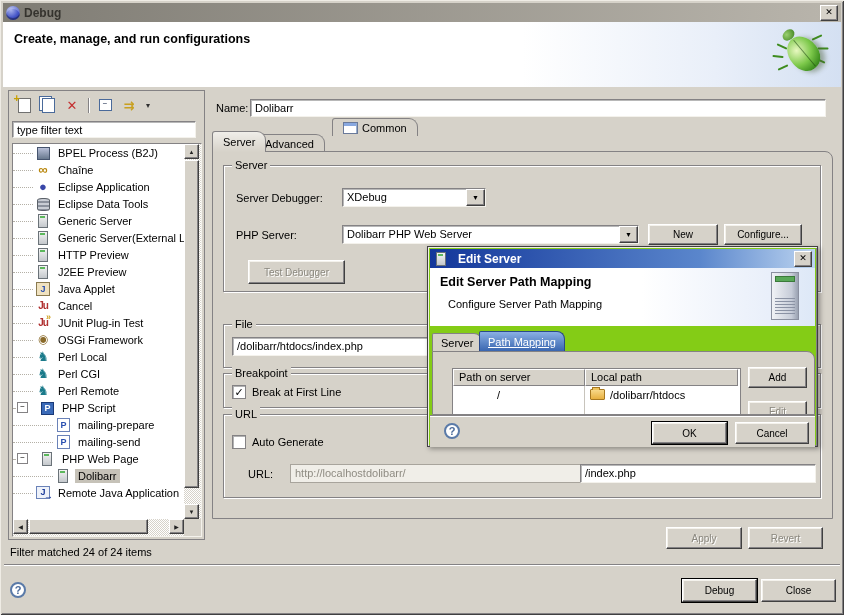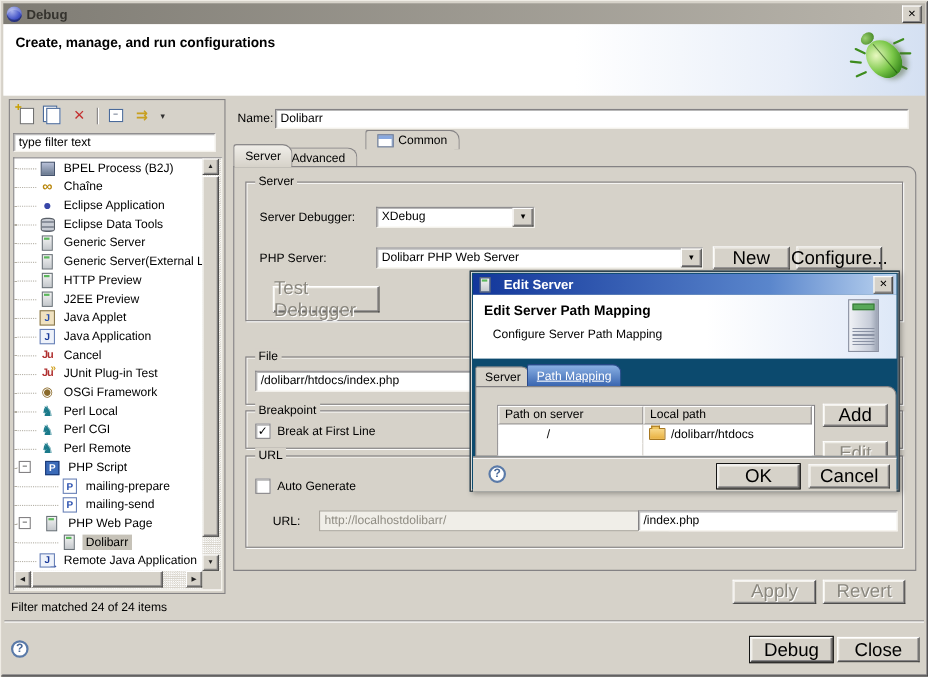--- a/index.html
+++ b/index.html
@@ -28,21 +28,21 @@
     transform:rotate(-40deg);
     background:radial-gradient(circle at 38% 32%,#e8f8c0,#7cc84a 48%,#3f9020 78%,#2a6a12);
     box-shadow:3px 4px 5px rgba(70,90,50,.45)}
   .bug-body::after{content:"";position:absolute;left:50%;top:6%;bottom:4%;width:1px;background:rgba(20,60,10,.55)}
   .bug-head{position:absolute;left:10px;top:6px;width:13px;height:10px;border-radius:50%;transform:rotate(-40deg);
     background:radial-gradient(circle at 40% 35%,#9ad070,#357a16)}
   .leg{position:absolute;width:2px;height:11px;background:#3e8c1e;border-radius:1px}
   
   .btn{background:#d6d2c9;border:1px solid;border-color:#ffffff #404040 #404040 #ffffff;
     box-shadow:inset -1px -1px 0 #848284, inset 1px 1px 0 #f4f2ec;
-    display:flex;align-items:center;justify-content:center;font-size:17px;box-sizing:border-box}
+    display:flex;align-items:center;justify-content:center;font-size:10px;box-sizing:border-box}
   .btn.default{box-shadow:0 0 0 1px #000, inset -1px -1px 0 #848284, inset 1px 1px 0 #f4f2ec}
   .btn.disabled{color:#8a877e;text-shadow:1px 1px 0 #fff}
   .field{background:#fff;border:1px solid;border-color:#848284 #f4f2ec #f4f2ec #848284;
     box-shadow:inset 1px 1px 0 rgba(0,0,0,.28);
     padding:2px 4px;box-sizing:border-box;white-space:nowrap;overflow:hidden;line-height:13px}
   .field.disabled{background:#f0eee8;color:#8f8c83;border:1px solid #a8a49c;box-shadow:none}
   .combo{display:flex;background:#fff;border:1px solid;border-color:#848284 #f4f2ec #f4f2ec #848284;
     box-shadow:inset 1px 1px 0 rgba(0,0,0,.28);box-sizing:border-box}
   .combo-text{flex:1;padding:2px 4px;white-space:nowrap;overflow:hidden;line-height:13px}
   .combo-btn{width:17px;background:#d6d2c9;border:1px solid;border-color:#fff #404040 #404040 #fff;
@@ -118,21 +118,21 @@
   
   .name-label{left:216px;top:102px}
   .name-field{left:250px;top:99px;width:576px;height:18px}
   .tab{position:absolute;background:#d6d2c9;border:1px solid #848284;border-bottom:none;
     border-radius:3px 9px 0 0;display:flex;align-items:center;gap:4px;padding:0 10px;box-sizing:border-box}
   .tab.active{z-index:3;background:linear-gradient(180deg,#f0eee9,#d6d2c9)}
   .tab-content{left:212px;top:151px;width:621px;height:368px;border:1px solid #848284;border-radius:0 8px 0 0;background:#d6d2c9;box-sizing:border-box}
   .table-mini{width:13px;height:10px;background:linear-gradient(180deg,#88a8e0 0 3px,#fff 3px);border:1px solid #6a7a9a;
     box-shadow:inset -4px 0 0 -3px #9ab0d0}
   
-  .dialog{left:427px;top:246px;width:391px;height:201px;background:#0c4a6e;border:1px solid #404040;
+  .dialog{left:427px;top:246px;width:391px;height:201px;background:#84cc16;border:1px solid #404040;
     box-shadow:inset 1px 1px 0 #f0ede6, inset -1px -1px 0 #848284, 2px 2px 5px rgba(0,0,0,.35);box-sizing:border-box;z-index:10}
   .dlg-titlebar{position:absolute;left:2px;top:2px;right:2px;height:19px;display:flex;align-items:center;gap:5px;padding:0 3px;
     background:linear-gradient(90deg,#12369a,#5a86cc 70%,#bcd4f0)}
   .dlg-title{color:#fff;font-weight:bold;font-size:12px}
   .dlg-header{position:absolute;left:2px;top:21px;right:2px;height:58px;
     background:linear-gradient(90deg,#ffffff 55%,#e9effa 88%,#dde8f7)}
   .dlg-heading{position:absolute;left:10px;top:7px;font-size:12.5px;font-weight:bold}
   .dlg-subheading{position:absolute;left:18px;top:30px}
   .tower{position:absolute;right:16px;top:4px;width:28px;height:48px;
     background:linear-gradient(90deg,#f0f2f6,#c6ccd8 75%,#9aa2b2);border:1px solid #8a90a0;box-sizing:border-box}
@@ -247,25 +247,20 @@
           <span class="tico server-icon"></span>
           <span class="tlabel">J2EE Preview</span>
         </div>
         <div class="tree-row">
           <span class="indent" style="width: 20px;"></span>
           <span class="tico java-applet-icon"></span>
           <span class="tlabel">Java Applet</span>
         </div>
         <div class="tree-row">
           <span class="indent" style="width: 20px;"></span>
-          <span class="tico java-application-icon"></span>
-          <span class="tlabel">Java Application</span>
-        </div>
-        <div class="tree-row">
-          <span class="indent" style="width: 20px;"></span>
           <span class="tico junit-icon"></span>
           <span class="tlabel">Cancel</span>
         </div>
         <div class="tree-row">
           <span class="indent" style="width: 20px;"></span>
           <span class="tico junit-plugin-icon"></span>
           <span class="tlabel">JUnit Plug-in Test</span>
         </div>
         <div class="tree-row">
           <span class="indent" style="width: 20px;"></span>

